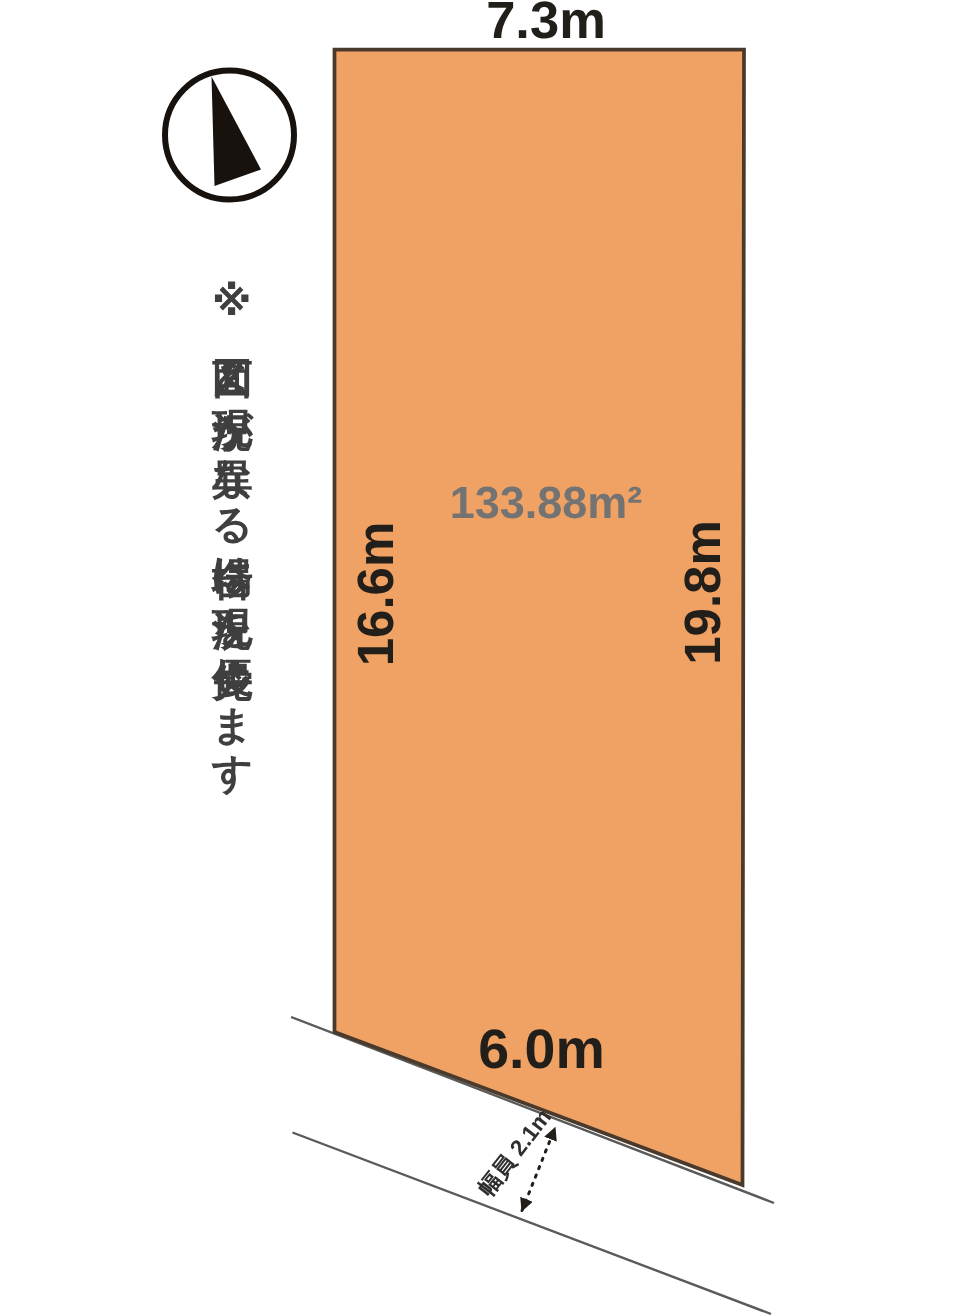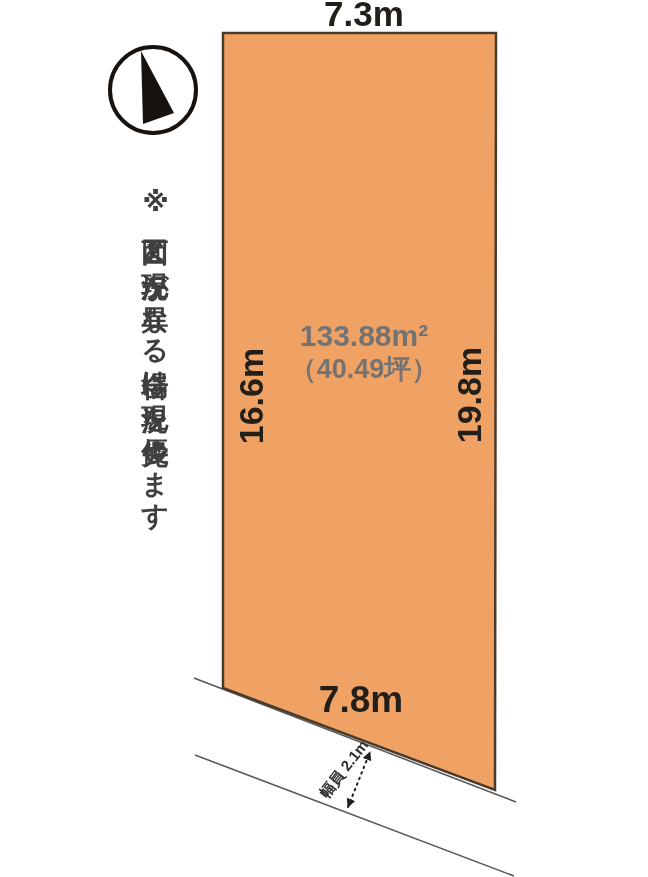--- a/index.html
+++ b/index.html
@@ -69,24 +69,23 @@
 
     <line x1="348" y1="807" x2="370" y2="752" stroke-width="2" stroke-dasharray="1.5 4.5" stroke-linecap="round" marker-start="url(#ah)" marker-end="url(#ah)" stroke="#221E1A"></line>
   </svg>
 
   <div class="lbl dim-top" style="color: rgb(34, 30, 26);">7.3m</div>
 
   <div class="disclaimer" style="color: rgb(63, 63, 63);">※図面と現況が異なる場合は現況を優先します</div>
 
   <div class="lbl area-box" style="color: #737373;">
     <div class="area-line1">133.88m²</div>
-    <div class="area-line2">（40.49坪）</div>
   </div>
 
   <div class="lbl dim-left" style="color: rgb(34, 30, 26);">16.6m</div>
 
   <div class="lbl dim-right" style="color: rgb(34, 30, 26);">19.8m</div>
 
-  <div class="lbl dim-bottom" style="color: rgb(34, 30, 26);">7.8m</div>
+  <div class="lbl dim-bottom" style="color: rgb(34, 30, 26);">6.0m</div>
 
   <div class="lbl road-label" style="color: rgb(46, 46, 46);">幅員 2.1m</div>
 
 </div>
 
 </body></html>

